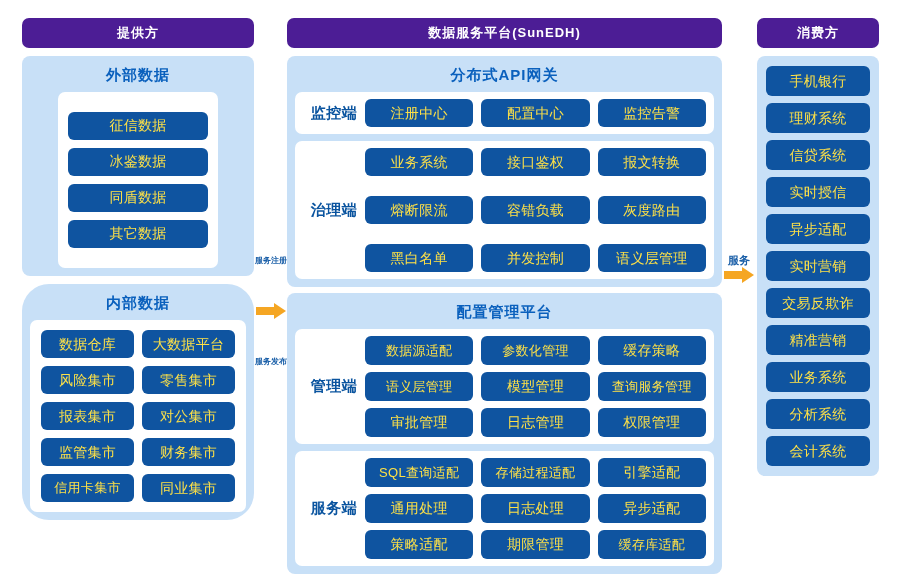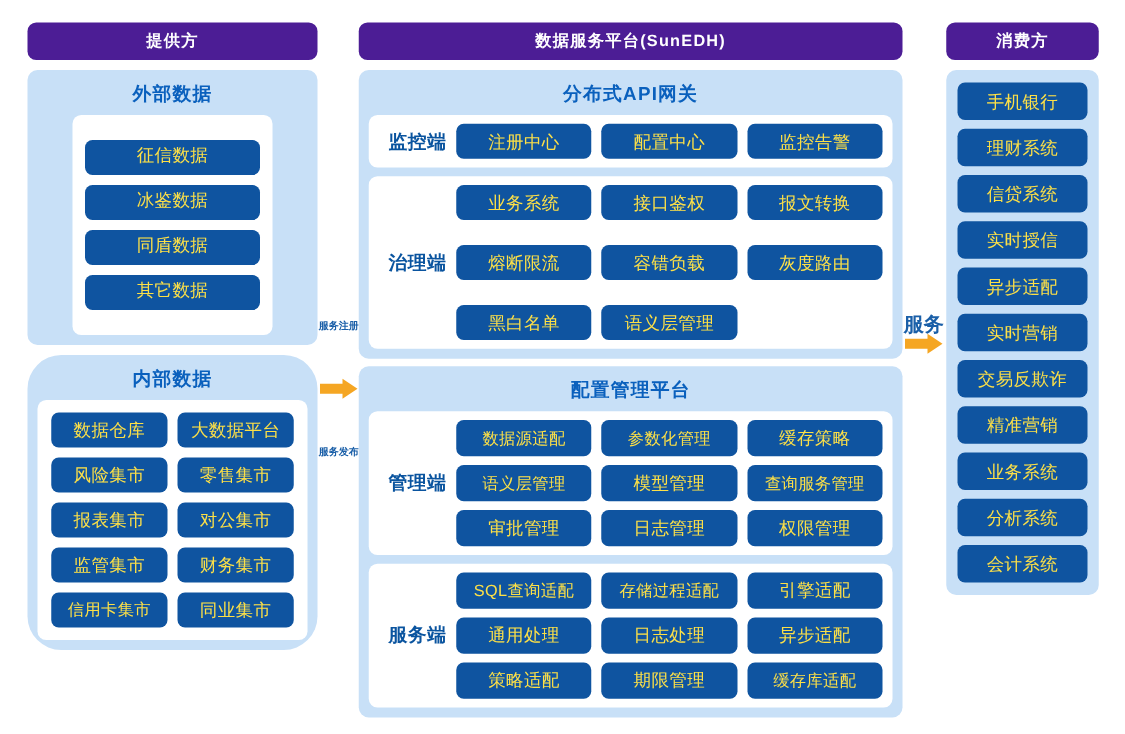--- a/index.html
+++ b/index.html
@@ -161,21 +161,21 @@
   #arrow-left  { left: 252px; top: 255px; width: 38px; gap: 36px; }
   #arrow-right { left: 718px; top: 255px; width: 42px; }
 
   .arrow-text {
     font-size: 8px;
     color: #1a5fa8;
     font-weight: bold;
     white-space: nowrap;
     line-height: 11px;
   }
-  #arrow-right .arrow-text { font-size: 16px; }
+  #arrow-right .arrow-text { font-size: 11px; }
 
   .arrow-glyph {
     position: relative;
     width: 30px;
     height: 16px;
     margin: 1px 0;
   }
   .arrow-glyph .shaft {
     position: absolute;
     left: 0;
@@ -261,20 +261,21 @@
         <div class="card">
           <div class="card-label">治理端</div>
           <div class="card-grid">
             <div class="chip">业务系统</div>
             <div class="chip">接口鉴权</div>
             <div class="chip">报文转换</div>
             <div class="chip">熔断限流</div>
             <div class="chip">容错负载</div>
             <div class="chip">灰度路由</div>
             <div class="chip">黑白名单</div>
+            <div class="chip">并发控制</div>
             <div class="chip">语义层管理</div>
           </div>
         </div>
       </div>
 
       <div class="panel" id="panel-config">
         <div class="panel-title">配置管理平台</div>
 
         <div class="card">
           <div class="card-label">管理端</div>

